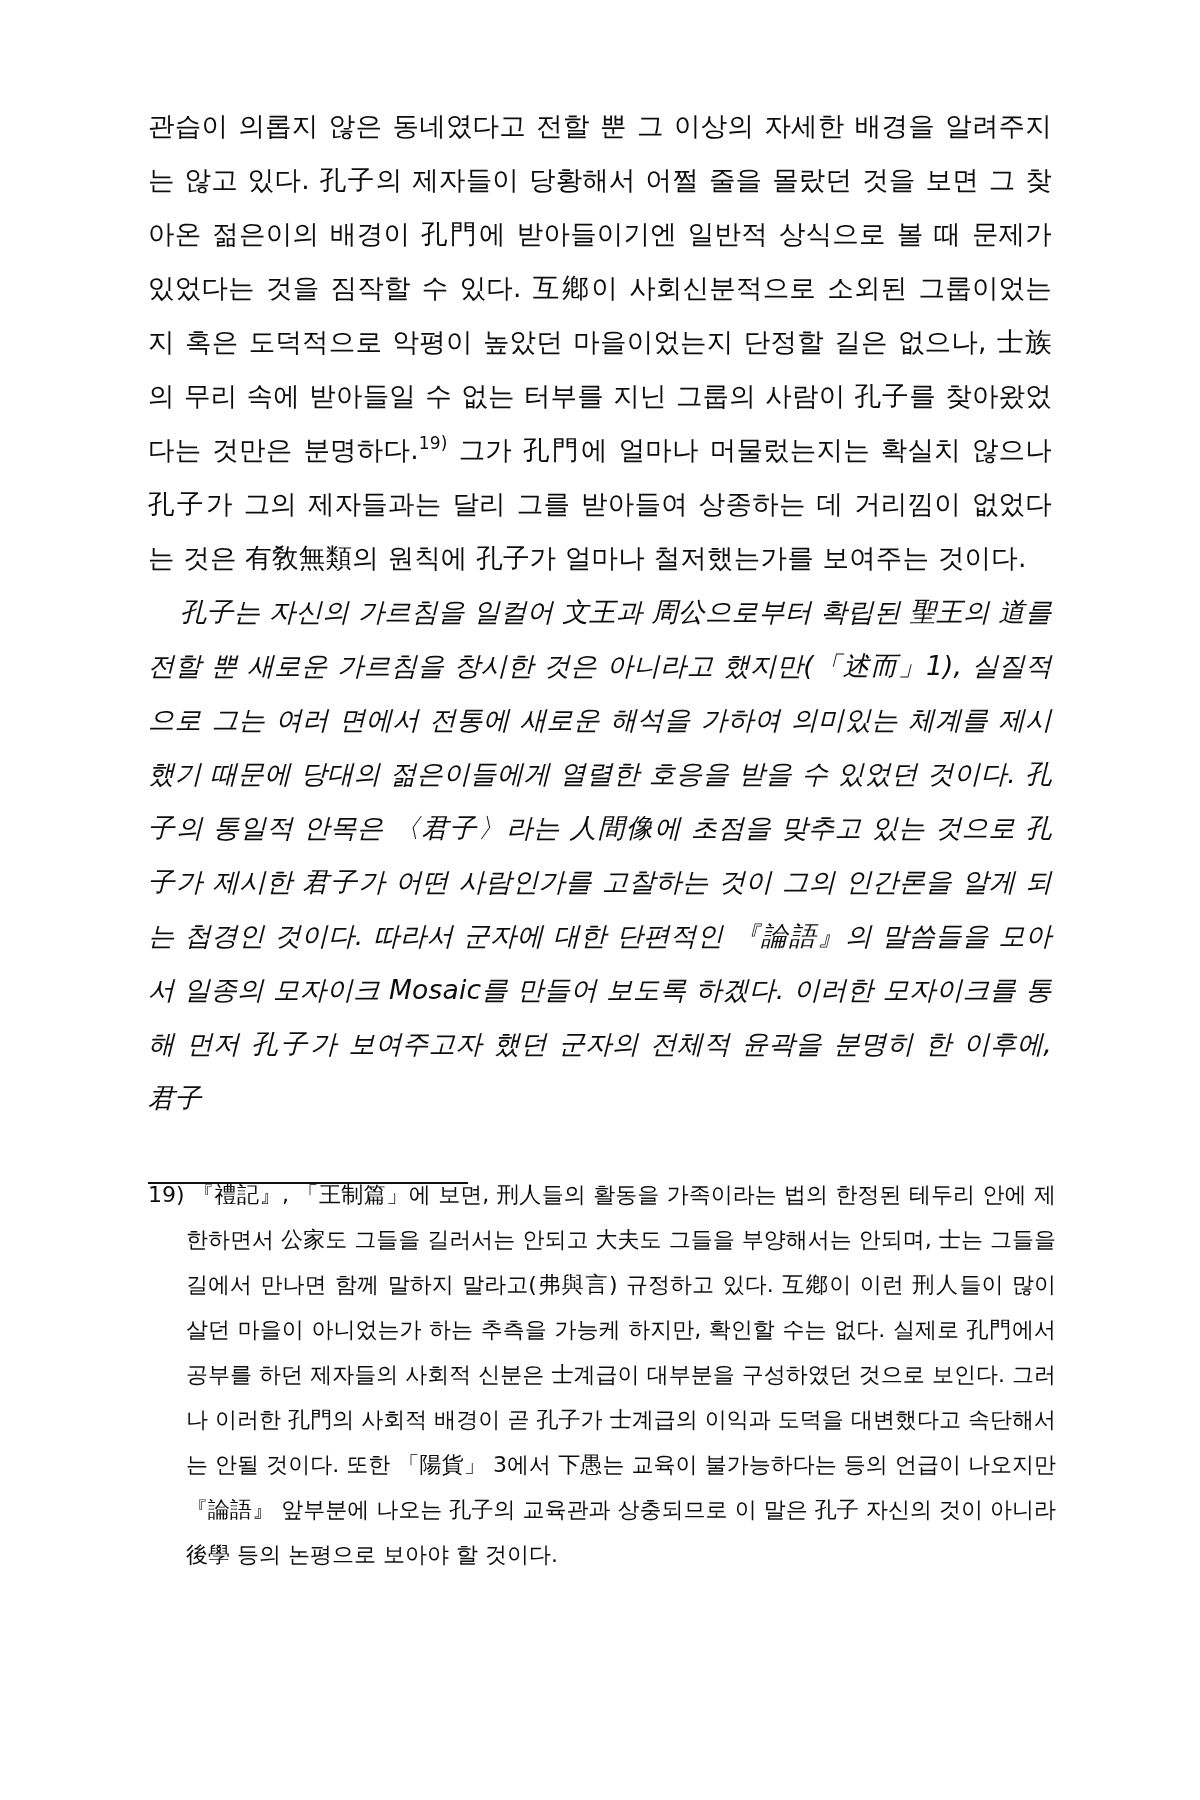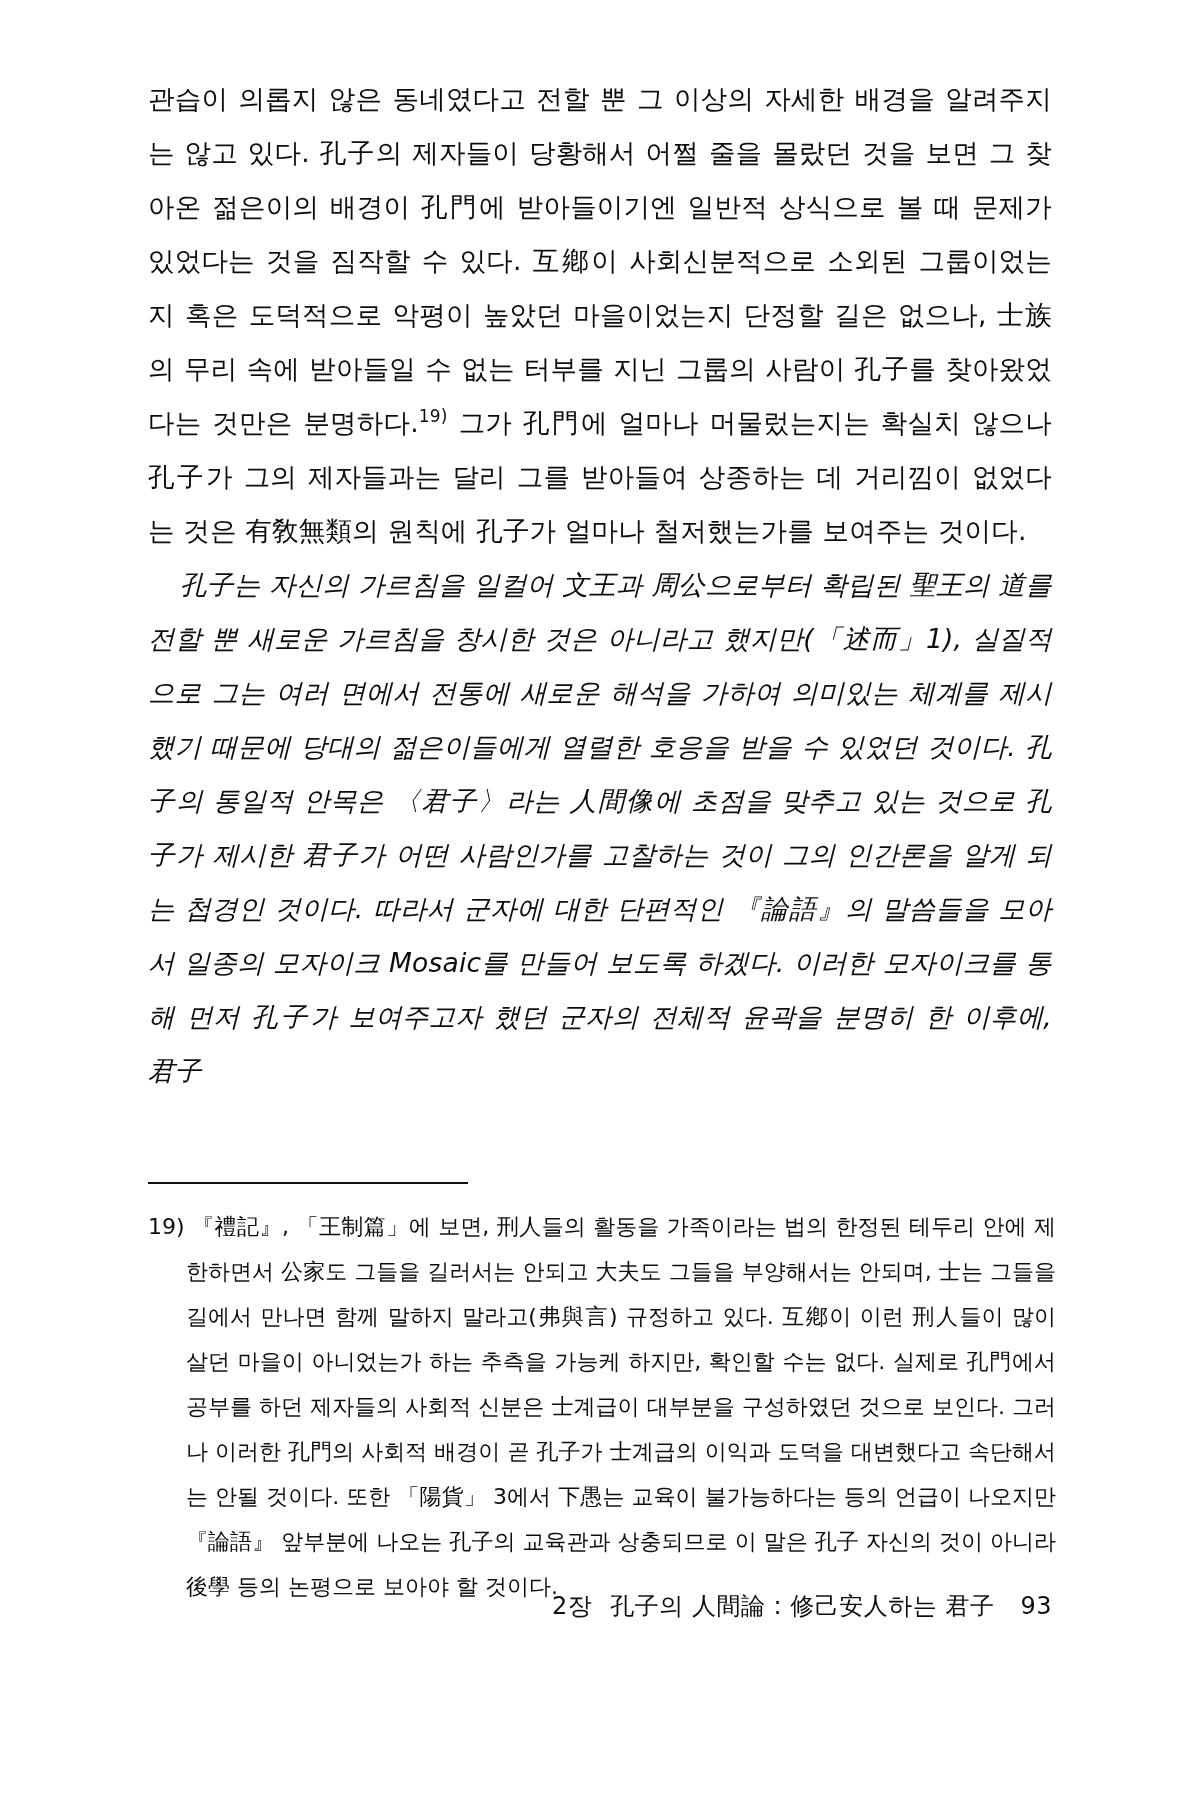--- a/index.html
+++ b/index.html
@@ -14,21 +14,21 @@
     color: #0d0d0d;
     position: relative;
     overflow: hidden;
   }
   .page {
     position: absolute;
     left: 0; top: 0;
     width: 1200px;
     height: 1800px;
     box-sizing: border-box;
-    padding: 72px 148px 0 148px;
+    padding: 99px 148px 0 148px;
   }
   .body-text {
     font-size: 26.5px;
     line-height: 54px;
     text-align: justify;
     text-justify: inter-character;
     letter-spacing: 0.2px;
   }
   .body-text p {
     margin: 0;
@@ -46,21 +46,21 @@
     position: absolute;
     left: 148px;
     top: 1182px;
     width: 320px;
     height: 2px;
     background: #111;
   }
   .footnotes {
     position: absolute;
     left: 148px;
-    top: 1204px;
+    top: 1172px;
     width: 908px;
     font-size: 22px;
     line-height: 45px;
     text-align: justify;
     text-justify: inter-character;
   }
   .footnotes .fn {
     margin: 0;
     padding-left: 38px;
     text-indent: -38px;
@@ -90,17 +90,14 @@
     <p><span>관습이 의롭지 않은 동네였다고 전할 뿐 그 이상의 자세한 배경을 알려주지는 않고 있다. 孔子의 제자들이 당황해서 어쩔 줄을 몰랐던 것을 보면 그 찾아온 젊은이의 배경이 孔門에 받아들이기엔 일반적 상식으로 볼 때 문제가 있었다는 것을 짐작할 수 있다. 互鄕이 사회신분적으로 소외된 그룹이었는지 혹은 도덕적으로 악평이 높았던 마을이었는지 단정할 길은 없으나, 士族의 무리 속에 받아들일 수 없는 터부를 지닌 그룹의 사람이 孔子를 찾아왔었다는 것만은 분명하다.</span><span class="sup">19)</span> <span>그가 孔門에 얼마나 머물렀는지는 확실치 않으나 孔子가 그의 제자들과는 달리 그를 받아들여 상종하는 데 거리낌이 없었다는 것은 有敎無類의 원칙에 孔子가 얼마나 철저했는가를 보여주는 것이다.</span></p>
     <p class="indent">孔子는 자신의 가르침을 일컬어 文王과 周公으로부터 확립된 聖王의 道를 전할 뿐 새로운 가르침을 창시한 것은 아니라고 했지만(「述而」1), 실질적으로 그는 여러 면에서 전통에 새로운 해석을 가하여 의미있는 체계를 제시했기 때문에 당대의 젊은이들에게 열렬한 호응을 받을 수 있었던 것이다. 孔子의 통일적 안목은 〈君子〉라는 人間像에 초점을 맞추고 있는 것으로 孔子가 제시한 君子가 어떤 사람인가를 고찰하는 것이 그의 인간론을 알게 되는 첩경인 것이다. 따라서 군자에 대한 단편적인 『論語』의 말씀들을 모아서 일종의 모자이크 Mosaic를 만들어 보도록 하겠다. 이러한 모자이크를 통해 먼저 孔子가 보여주고자 했던 군자의 전체적 윤곽을 분명히 한 이후에, 君子</p>
   </div>
 
   <div class="rule"></div>
 
   <div class="footnotes">
     <p class="fn">19) 『禮記』, 「王制篇」에 보면, 刑人들의 활동을 가족이라는 법의 한정된 테두리 안에 제한하면서 公家도 그들을 길러서는 안되고 大夫도 그들을 부양해서는 안되며, 士는 그들을 길에서 만나면 함께 말하지 말라고(弗與言) 규정하고 있다. 互鄕이 이런 刑人들이 많이 살던 마을이 아니었는가 하는 추측을 가능케 하지만, 확인할 수는 없다. 실제로 孔門에서 공부를 하던 제자들의 사회적 신분은 士계급이 대부분을 구성하였던 것으로 보인다. 그러나 이러한 孔門의 사회적 배경이 곧 孔子가 士계급의 이익과 도덕을 대변했다고 속단해서는 안될 것이다. 또한 「陽貨」 3에서 下愚는 교육이 불가능하다는 등의 언급이 나오지만 『論語』 앞부분에 나오는 孔子의 교육관과 상충되므로 이 말은 孔子 자신의 것이 아니라 後學 등의 논평으로 보아야 할 것이다.</p>
   </div>
 
-  <div class="footer">
-    <span class="chap">2장</span><span class="title">孔子의 人間論 : 修己安人하는 君子</span><span>93</span>
-  </div>
 
 </div>
 
 </body></html>

